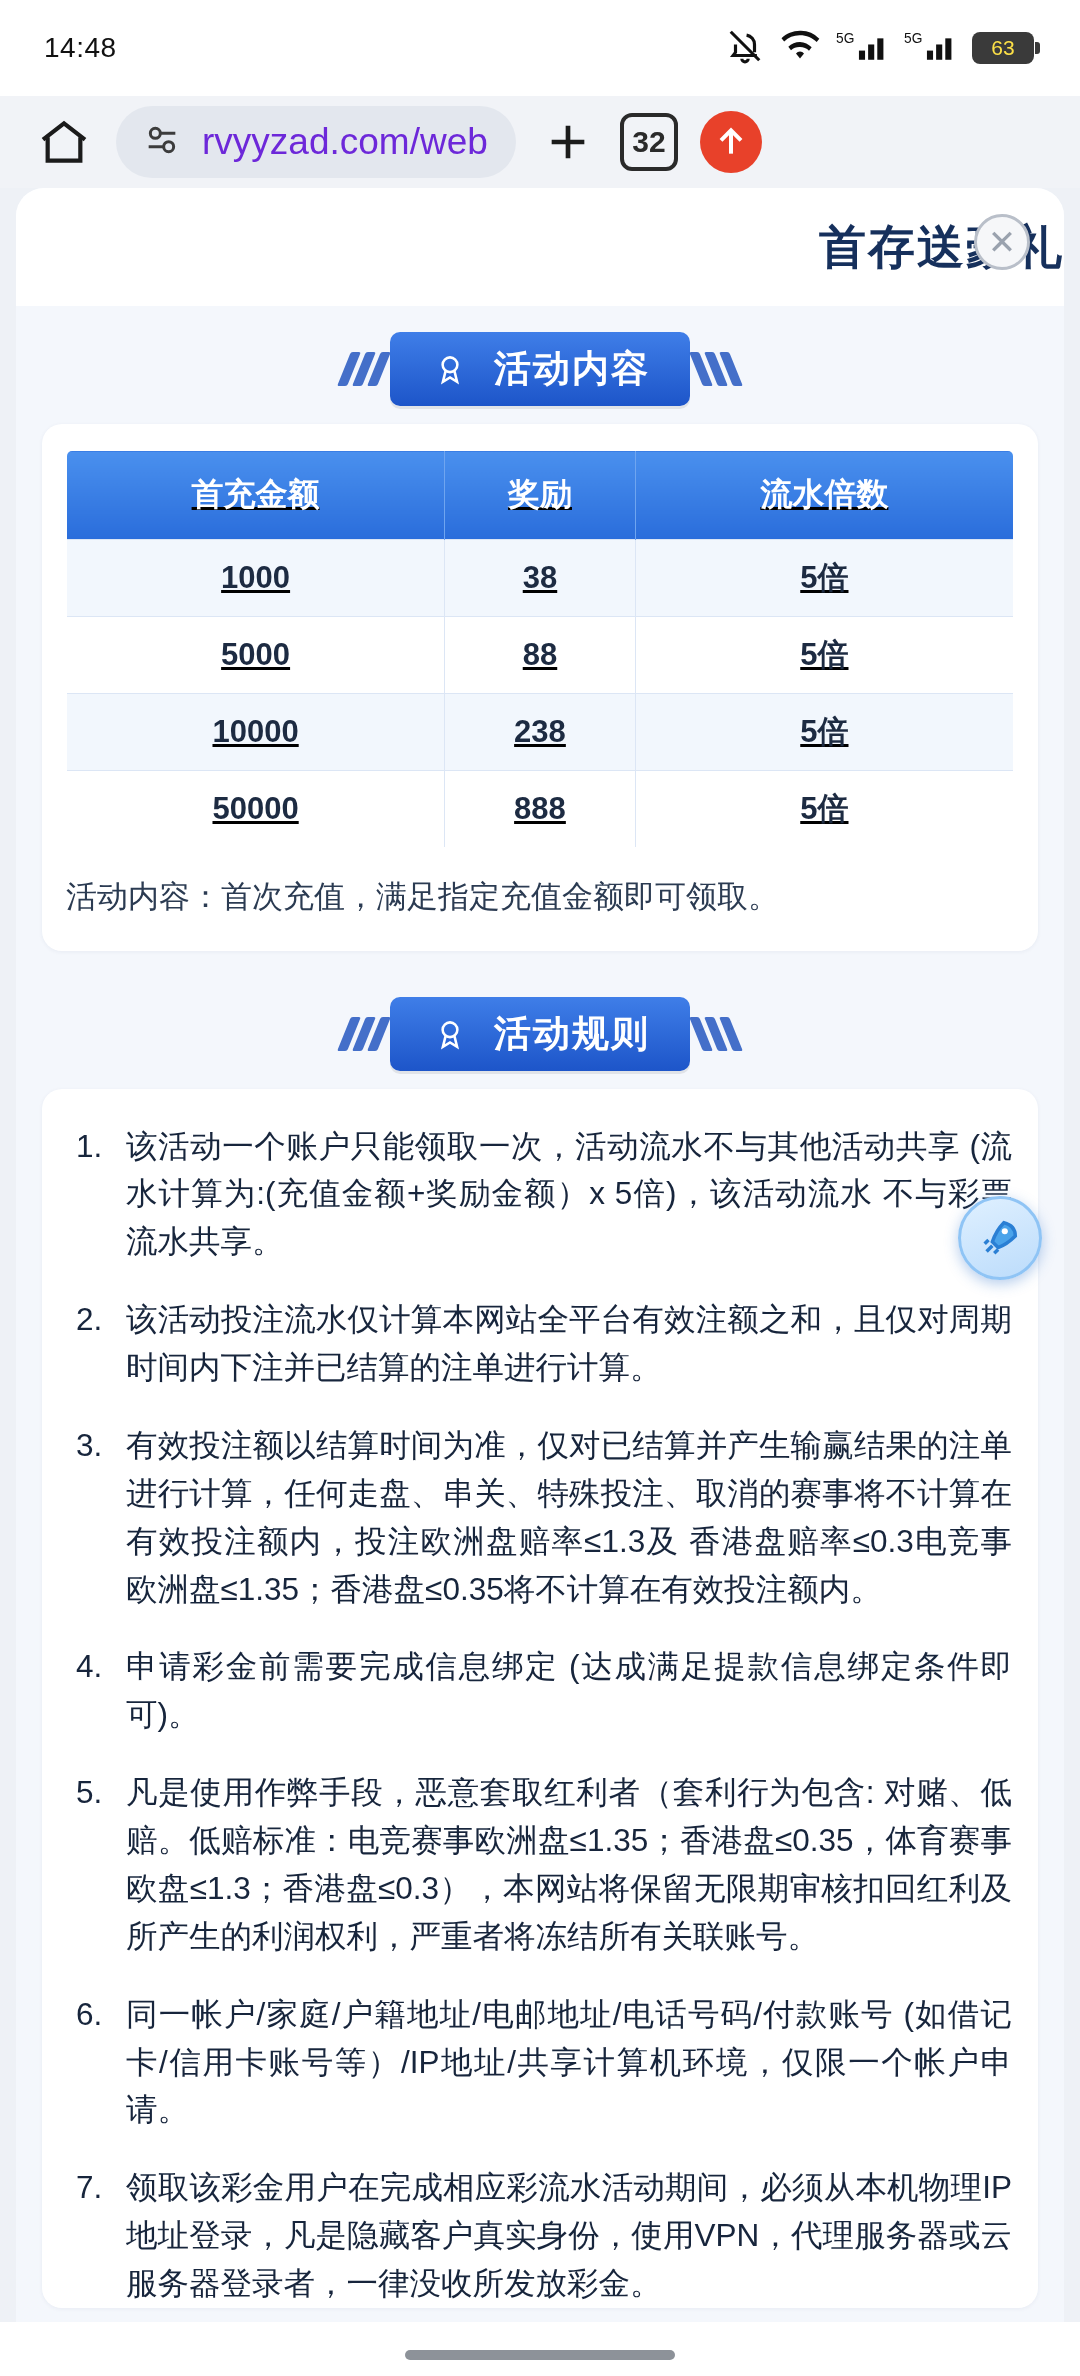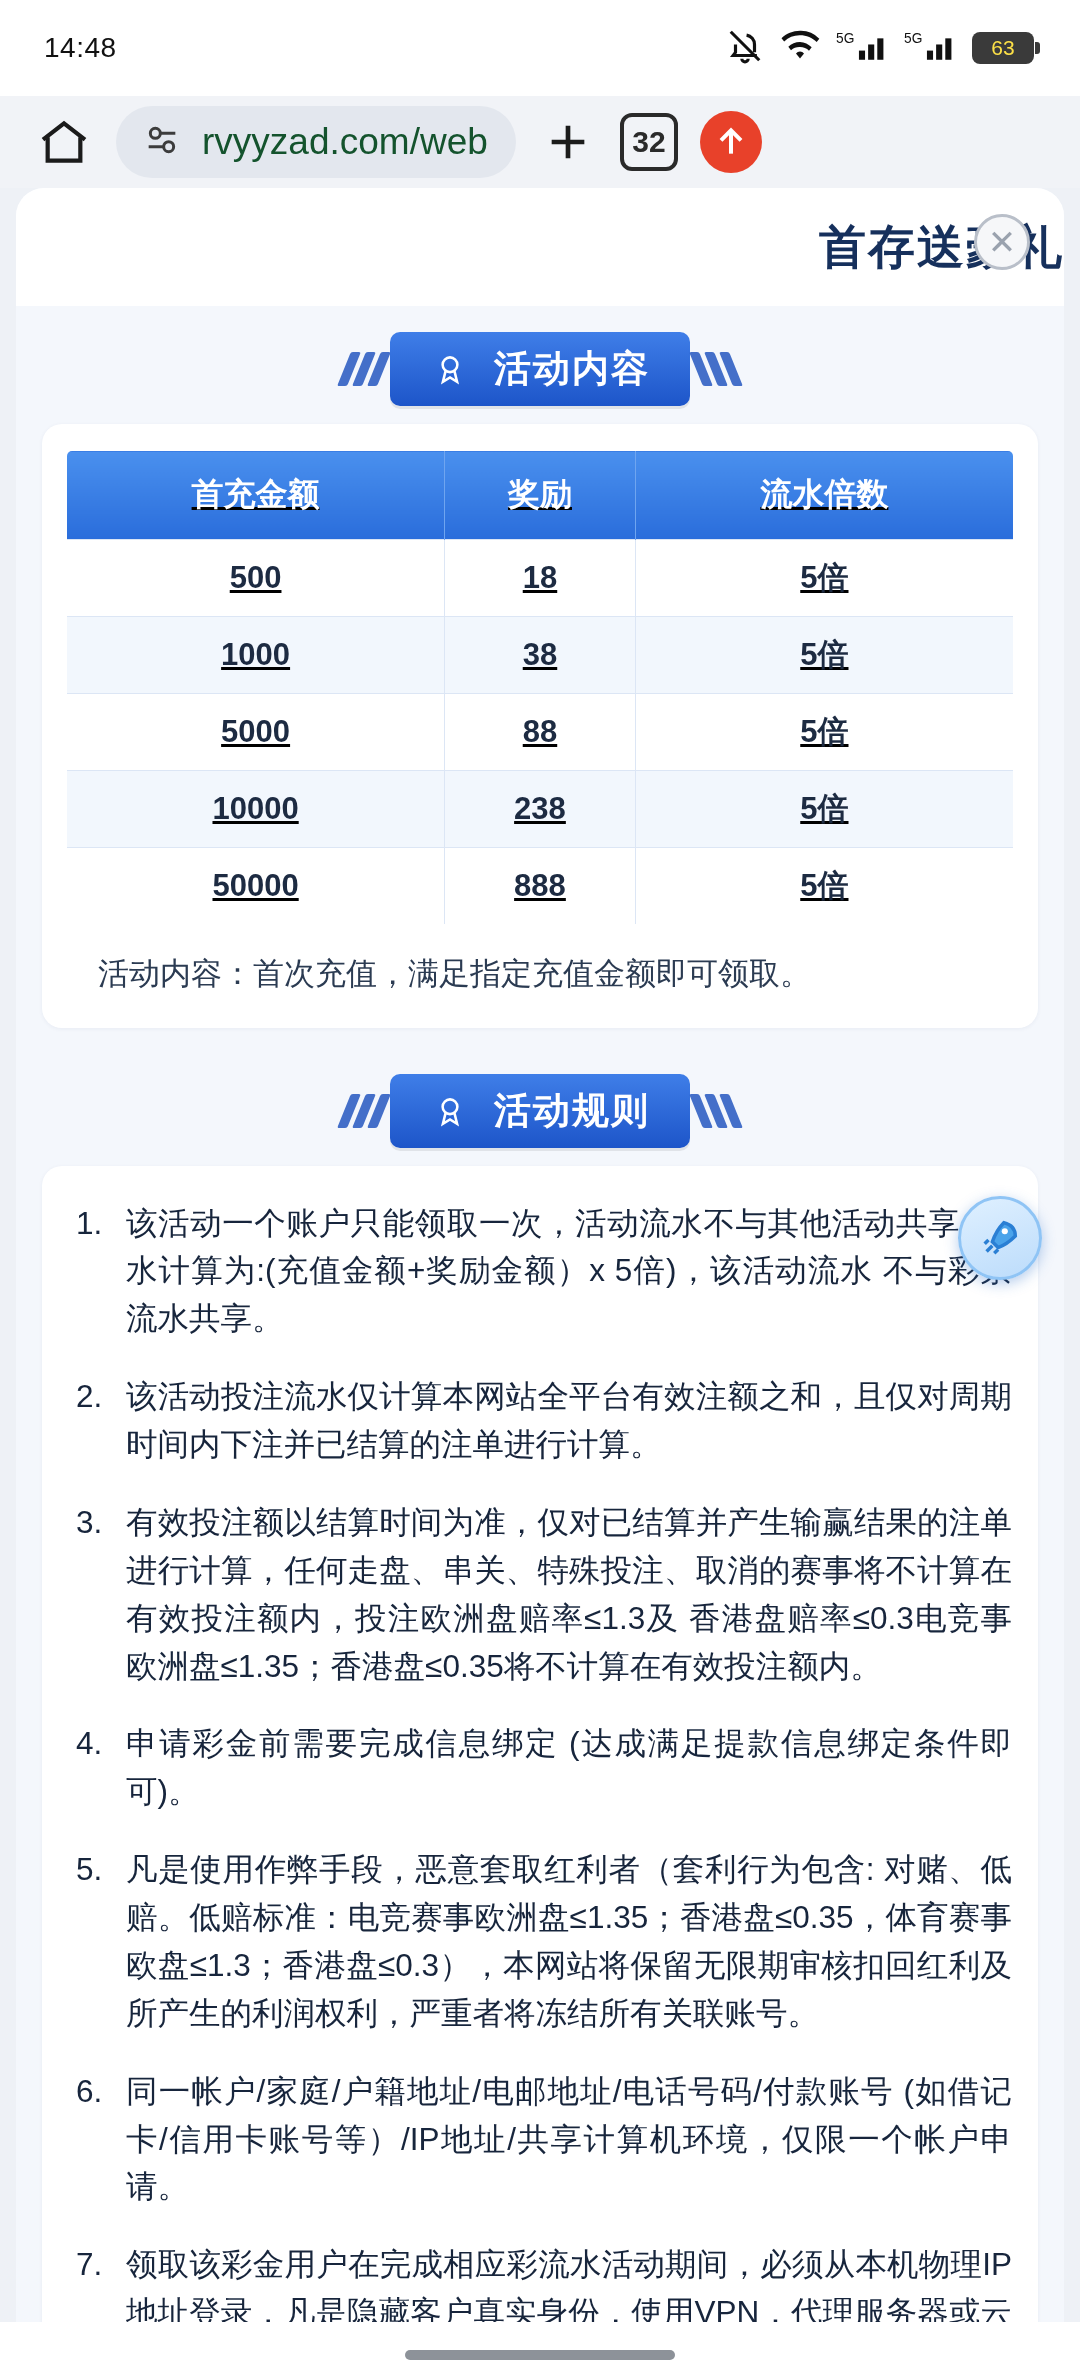--- a/index.html
+++ b/index.html
@@ -77,21 +77,21 @@
     border-radius: 38px;
     display: flex;
     align-items: center;
     padding: 0 26px;
     gap: 20px;
     overflow: hidden;
     max-width: 400px;
   }
   .url-text {
     font-size: 37px;
-    color: #14532d;
+    color: #6d28d9;
     white-space: nowrap;
     overflow: hidden;
   }
   .plus-btn { width: 60px; height: 60px; display:flex; align-items:center; justify-content:center; }
   .tabs-btn {
     width: 58px; height: 58px;
     border: 4px solid #2a2a2a;
     border-radius: 12px;
     display: flex; align-items: center; justify-content: center;
     font-size: 30px; color: #2a2a2a; font-weight: bold;
@@ -223,21 +223,20 @@
     border-top: 1px solid #dce6f5;
   }
   table.act td:last-child { border-right: none; }
   table.act tr.alt td { background: #f2f7fd; }
 
   .note {
     margin-top: 26px;
     font-size: 31px;
     color: #2b3b52;
     line-height: 1.5;
-    margin-left: 32px;
   }
 
   
   ol.rules {
     margin: 0;
     padding-left: 0;
     list-style: none;
     counter-reset: r;
   }
   ol.rules li {
@@ -398,25 +397,20 @@
       <div class="card">
         <table class="act">
           <thead>
             <tr>
               <th>首充金额</th>
               <th>奖励</th>
               <th>流水倍数</th>
             </tr>
           </thead>
           <tbody>
-            <tr>
-              <td>500</td>
-              <td>18</td>
-              <td>5倍</td>
-            </tr>
             <tr class="alt">
               <td>1000</td>
               <td>38</td>
               <td>5倍</td>
             </tr>
             <tr>
               <td>5000</td>
               <td>88</td>
               <td>5倍</td>
             </tr>

